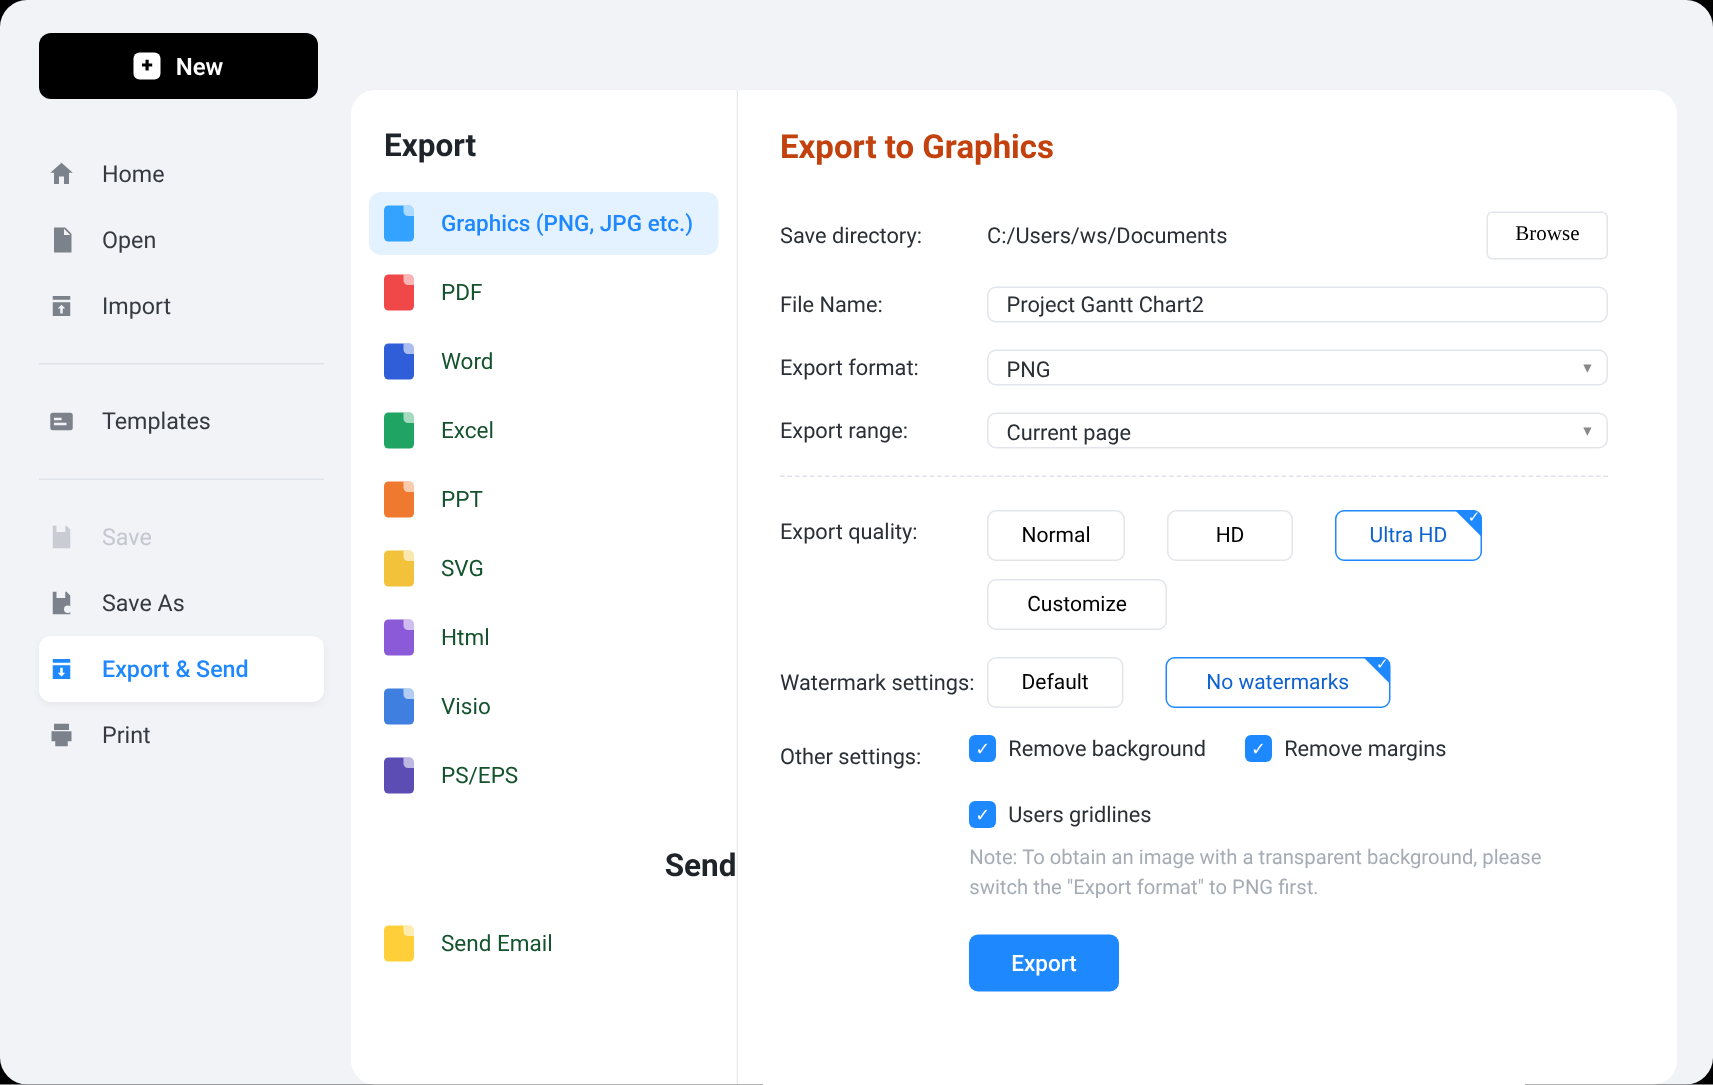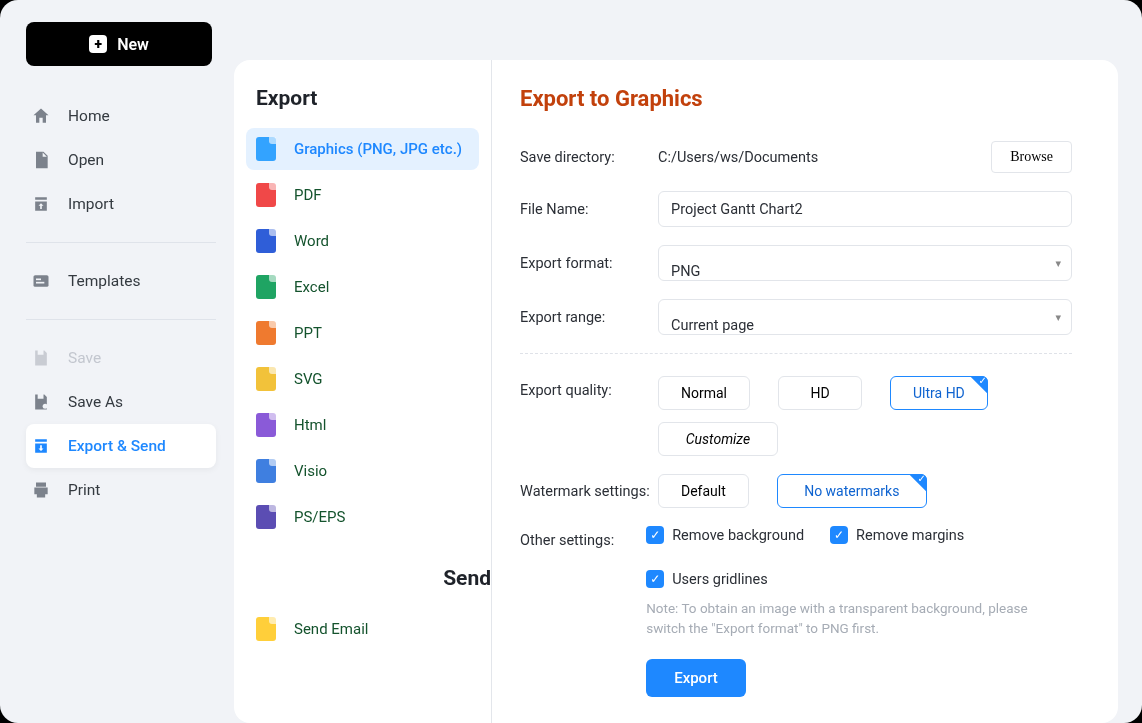--- a/index.html
+++ b/index.html
@@ -34,21 +34,21 @@
 
   .send-block{margin-top:28px;text-align:right;}
   .send-block h2{padding-left:22px;}
 
   
   .main { flex:1; background:#fff; border-radius:0 16px 16px 0; margin:60px 24px 0 0; padding:26px 46px 30px 28px;}
   .main h1{font-size:22px;font-weight:700;color:#c2410c;margin-bottom:30px;}
   .row{display:flex;align-items:center;margin-bottom:18px;}
   .row .lbl{width:138px;font-size:14.5px;color:#2b2f36;}
   .row .val{font-size:14.5px;color:#2b2f36;}
-  .input{height:36px;border:1px solid #e2e5ea;border-radius:6px;padding:17px 12px;font-size:14.5px;color:#2b2f36;background:#fff;}
+  .input{height:24px;border:1px solid #e2e5ea;border-radius:6px;padding:4px 12px;font-size:14.5px;color:#2b2f36;background:#fff;}
   .input.full{flex:1;}
   .select{position:relative;}
   .select .caret{position:absolute;right:10px;top:50%;transform:translateY(-50%);color:#888;font-size:11px;}
   .browse{margin-left:auto;height:32px;padding:0 18px;border:1px solid #e2e5ea;border-radius:4px;background:#fff;font-size:14px;cursor:pointer;font-family:Liberation Serif, serif;}
   .dashed{border-top:1px dashed #dfe2e8;margin:10px 0 22px 0;}
   .seg{display:flex;gap:28px;flex-wrap:wrap;}
   .segbtn{height:34px;min-width:84px;padding:0 22px;border:1px solid #e2e5ea;border-radius:6px;background:#fff;font-size:14px;cursor:pointer;position:relative;display:flex;align-items:center;justify-content:center;}
   .segbtn.sel{border-color:#1e88ff;color:#0e63d0;}
   .segbtn.sel .corner{position:absolute;top:-1px;right:-1px;width:18px;height:18px;background:#1e88ff;border-top-right-radius:6px;clip-path:polygon(0 0,100% 0,100% 100%);display:flex;align-items:flex-start;justify-content:flex-end;}
   .segbtn.sel .corner::after{content:"✓";color:#fff;font-size:10px;position:absolute;top:-1px;right:1px;}
@@ -244,21 +244,21 @@
               <span>Normal</span>
             </div>
           <div class="segbtn">
               <span>HD</span>
             </div>
           <div class="segbtn sel">
               <span>Ultra HD</span>
               <span class="corner"></span>
             </div>
         </div>
-        <div class="seg" style="margin-top:12px;font-style:italic;">
+        <div class="seg" style="margin-top:12px;">
           <div class="segbtn" style="min-width:120px;">
               <span>Customize</span>
             </div>
         </div>
       </div>
     </div>
 
     <div class="row" style="margin-top:6px;">
       <div class="lbl">Watermark settings:</div>
       <div class="seg">

